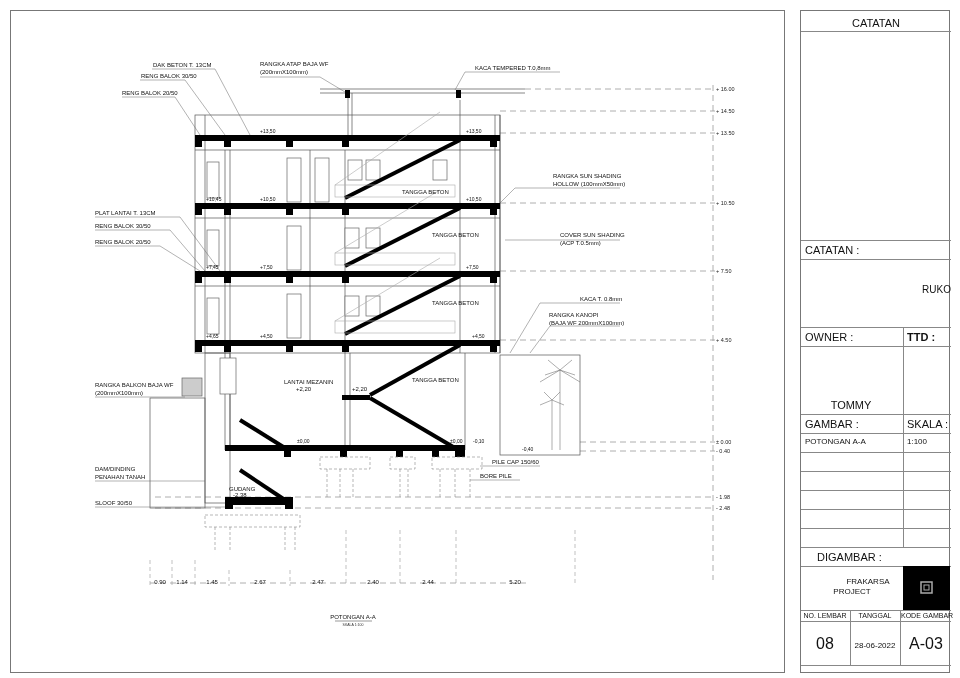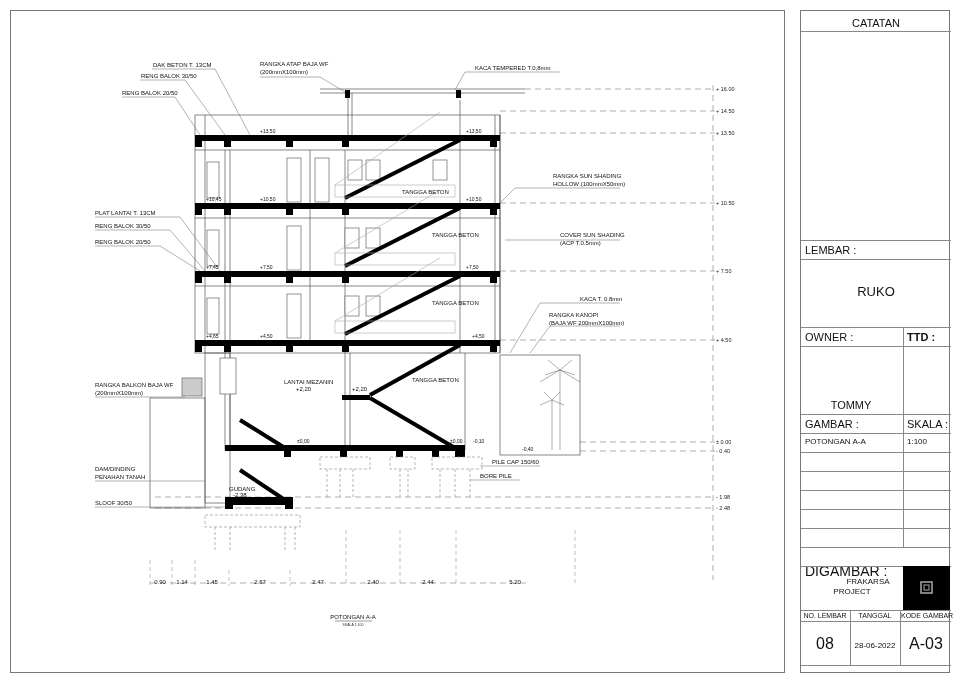--- a/index.html
+++ b/index.html
@@ -272,42 +272,42 @@
 
   <text x="353" y="619" font-size="6" text-anchor="middle" fill="#111">POTONGAN A-A</text>
   <line x1="335" y1="621" x2="372" y2="621" stroke="#333" stroke-width="0.5"></line>
   <text x="353" y="626" font-size="3.5" text-anchor="middle" fill="#333">SKALA 1:100</text>
 </svg>
 
 <div class="tb">
   <div class="lbl ctr" style="left:0;width:150px;top:6px;font-size:11px;">CATATAN</div>
   <div class="hline" style="top:20px;"></div>
   <div class="hline" style="top:229px;"></div>
-  <div class="lbl" style="left:4px;top:233px;font-size:11px;">LEMBAR :</div>
+  <div class="lbl" style="left:4px;top:233px;font-size:11px;">CATATAN :</div>
   <div class="hline" style="top:248px;"></div>
-  <div class="lbl ctr" style="left:0;width:150px;top:273px;font-size:13px;">RUKO</div>
+  <div class="lbl ctr" style="left:0;width:150px;top:273px;font-size:10px;text-align:right;">RUKO</div>
   <div class="hline" style="top:316px;"></div>
   <div class="lbl" style="left:4px;top:320px;font-size:11px;">OWNER :</div>
   <div class="lbl" style="left:106px;top:320px;font-size:11px;font-weight:bold;">TTD :</div>
   <div class="hline" style="top:335px;"></div>
   <div class="lbl ctr" style="left:0;width:100px;top:360px;font-size:11px;margin-top:28px;">TOMMY</div>
   <div class="hline" style="top:403px;"></div>
   <div class="lbl" style="left:4px;top:407px;font-size:11px;">GAMBAR :</div>
   <div class="lbl" style="left:106px;top:407px;font-size:11px;">SKALA :</div>
   <div class="hline" style="top:422px;"></div>
   <div class="lbl" style="left:4px;top:426px;font-size:8px;">POTONGAN A-A</div>
   <div class="lbl" style="left:106px;top:426px;font-size:8px;">1:100</div>
   <div class="hline" style="top:441px;"></div>
   <div class="hline" style="top:460px;"></div>
   <div class="hline" style="top:479px;"></div>
   <div class="hline" style="top:498px;"></div>
   <div class="hline" style="top:517px;"></div>
   <div class="vline" style="left:102px;top:316px;height:220px;"></div>
   <div class="hline" style="top:536px;"></div>
-  <div class="lbl" style="left:4px;top:540px;font-size:14px;margin-top:12px;">DIGAMBAR :</div>
+  <div class="lbl" style="left:16px;top:540px;font-size:11px;">DIGAMBAR :</div>
   <div class="hline" style="top:555px;"></div>
   <div class="lbl ctr" style="left:16px;width:102px;top:566px;font-size:8px;">FRAKARSA</div>
   <div class="lbl ctr" style="left:0;width:102px;top:576px;font-size:8px;">PROJECT</div>
   <div class="logo" style="left:102px;top:555px;width:47px;height:44px;">
     <svg width="47" height="44">
       <rect x="18" y="16" width="11" height="11" fill="none" stroke="#aaa" stroke-width="1.5"></rect>
       <rect x="21" y="19" width="5" height="5" fill="none" stroke="#aaa" stroke-width="1"></rect>
     </svg>
   </div>
   <div class="hline" style="top:599px;"></div>

